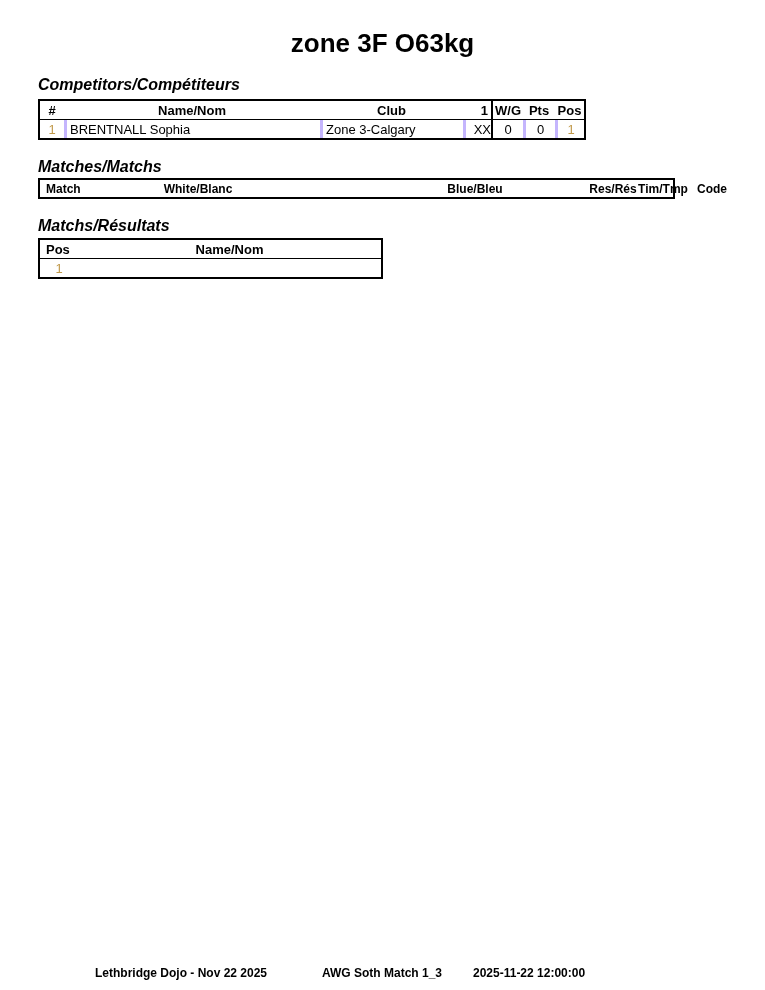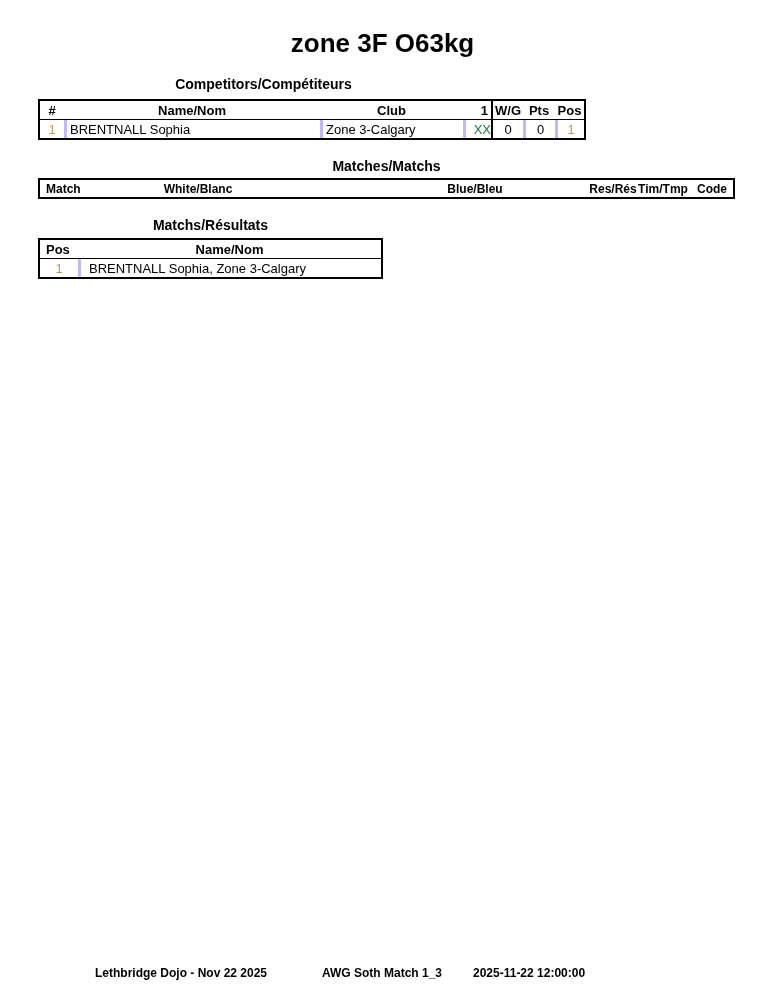--- a/index.html
+++ b/index.html
@@ -11,21 +11,21 @@
     color:#000;
     overflow:hidden;
     margin:0 auto;
   }
   .page-title{
     position:absolute;top:28px;left:0;width:100%;
     text-align:center;font-size:26px;font-weight:bold;
     margin:0;letter-spacing:0px;
   }
   .section-title{
-    position:absolute;font-size:14px;font-weight:bold;text-align:center;
+    position:absolute;font-size:16px;font-weight:bold;font-style:italic;
   }
   .comp-title{left:38px;width:451px;top:76px;}
   .match-title{left:38px;width:697px;top:158px;}
   .res-title{left:38px;width:345px;top:217px;}
 
   
   .comp-table{
     position:absolute;left:38px;top:99px;width:548px;
     border:2px solid #000;box-sizing:border-box;background:#fff;
   }
@@ -38,25 +38,25 @@
     height:18px;display:flex;align-items:center;
     font-size:13px;box-sizing:border-box;overflow:hidden;
     padding:0 3px;white-space:nowrap;
   }
   .th{font-weight:bold;}
   .center{justify-content:center;}
   .right{justify-content:flex-end;}
   .bl{border-left:3px solid #c4b5fd;}
   .thick{border-left:2px solid #000;}
   .tan{color:#c19a4b;}
-  .xx{color:#15803d;justify-content:flex-end;padding-right:0;}
+  .xx{color:#000000;justify-content:flex-end;padding-right:0;}
 
   
   .match-table{
-    position:absolute;left:38px;top:178px;width:697px;height:21px;
+    position:absolute;left:38px;top:178px;width:637px;height:21px;
     border:2px solid #000;box-sizing:border-box;background:#fff;
   }
   .match-table .lbl{
     position:absolute;top:50%;transform:translateY(-50%);
     font-size:12px;font-weight:bold;white-space:nowrap;
   }
   .lbl.c{transform:translate(-50%,-50%);}
 
   
   .res-table{
@@ -119,21 +119,20 @@
 
   <div class="section-title res-title">Matchs/Résultats</div>
 
   <div class="res-table">
     <div class="res-row header">
       <div class="cell th" style="padding-left:6px;">Pos</div>
       <div class="cell th center">Name/Nom</div>
     </div>
     <div class="res-row data">
       <div class="cell center tan">1</div>
-      <div class="cell bl res-name-pad">BRENTNALL Sophia, Zone 3-Calgary</div>
     </div>
   </div>
 
   <span class="footer-text f-venue">Lethbridge Dojo - Nov 22 2025</span>
   <span class="footer-text f-event">AWG Soth Match 1_3</span>
   <span class="footer-text f-datetime">2025-11-22 12:00:00</span>
 
 </div>
 
 </body></html>

